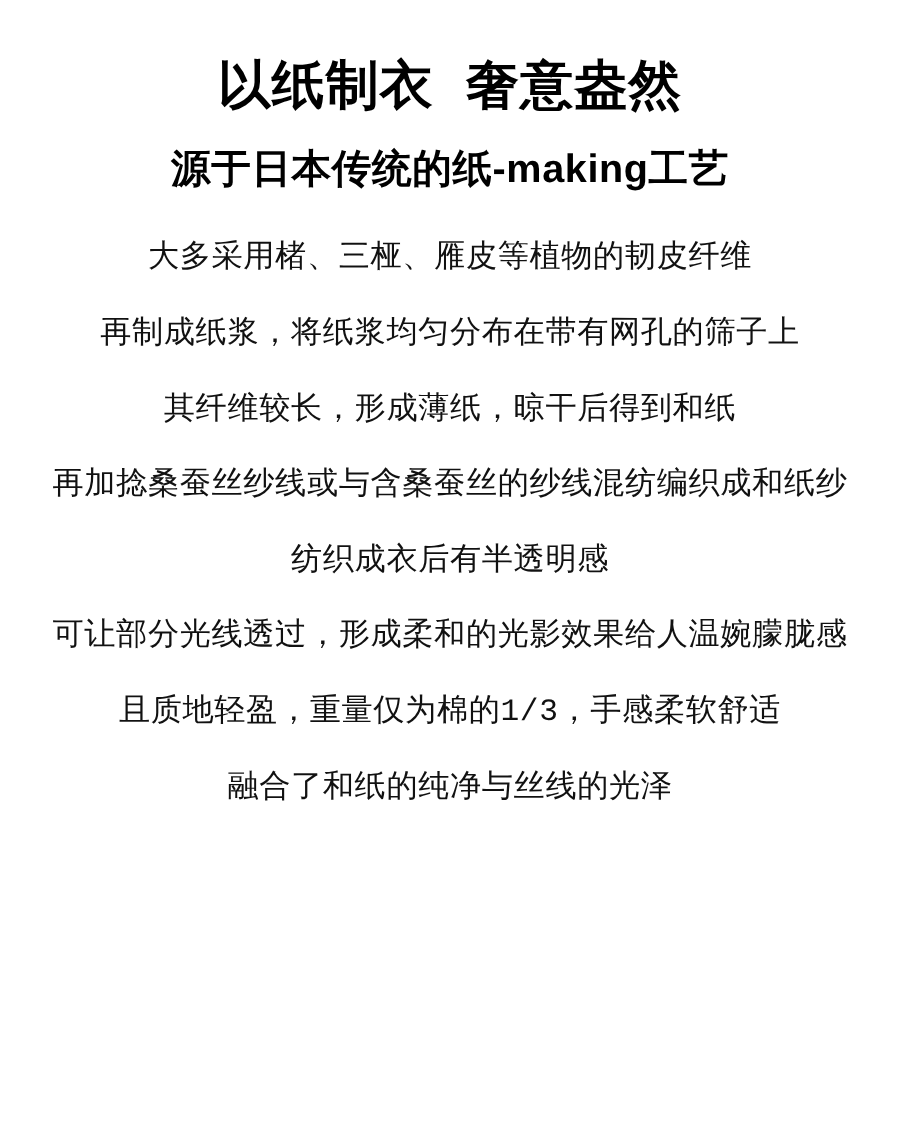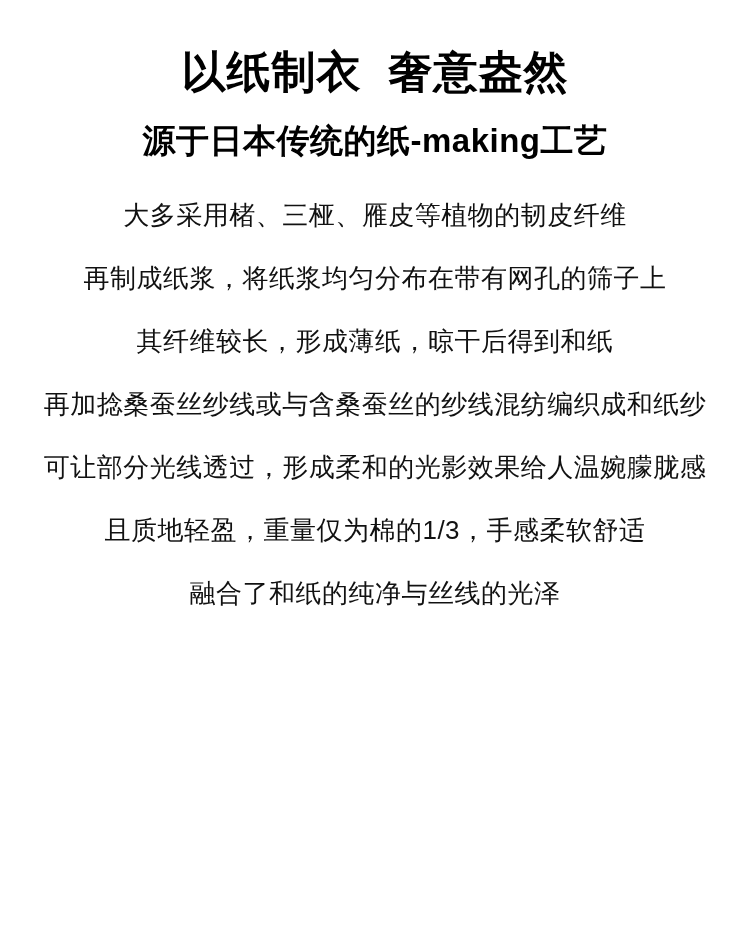--- a/index.html
+++ b/index.html
@@ -31,20 +31,21 @@
     margin: 20px 0 0 0;
     padding: 0;
     font-size: 33px;
     line-height: 42px;
     font-weight: 700;
     color: #000000;
     letter-spacing: 0.5px;
   }
   .paragraphs {
     margin-top: 22px;
+    font-family: Liberation Mono, monospace;
   }
   .paragraphs p {
     margin: 0;
     padding: 0;
     font-size: 26px;
     line-height: 63px;
     font-weight: 400;
     color: #111111;
     letter-spacing: 0.5px;
   }
@@ -53,17 +54,18 @@
 <body>
 
 <div class="page">
   <h1 class="title">以纸制衣 奢意盎然</h1>
   <h2 class="subtitle">源于日本传统的纸-making工艺</h2>
   <div class="paragraphs">
     <p>大多采用楮、三桠、雁皮等植物的韧皮纤维</p>
     <p>再制成纸浆，将纸浆均匀分布在带有网孔的筛子上</p>
     <p>其纤维较长，形成薄纸，晾干后得到和纸</p>
     <p>再加捻桑蚕丝纱线或与含桑蚕丝的纱线混纺编织成和纸纱</p>
+    <p>纺织成衣后有半透明感</p>
     <p>可让部分光线透过，形成柔和的光影效果给人温婉朦胧感</p>
     <p>且质地轻盈，重量仅为棉的1/3，手感柔软舒适</p>
     <p>融合了和纸的纯净与丝线的光泽</p>
   </div>
 </div>
 
 </body></html>

